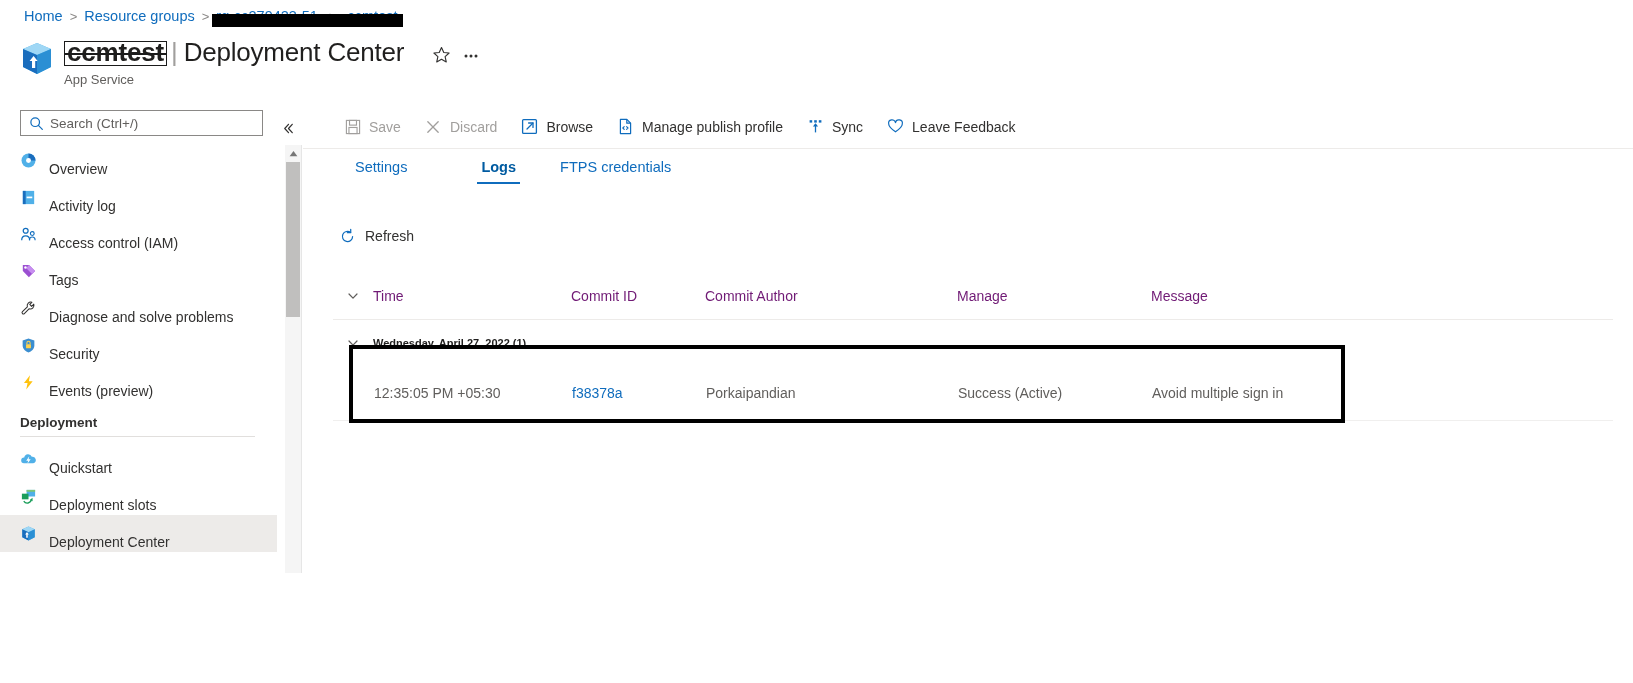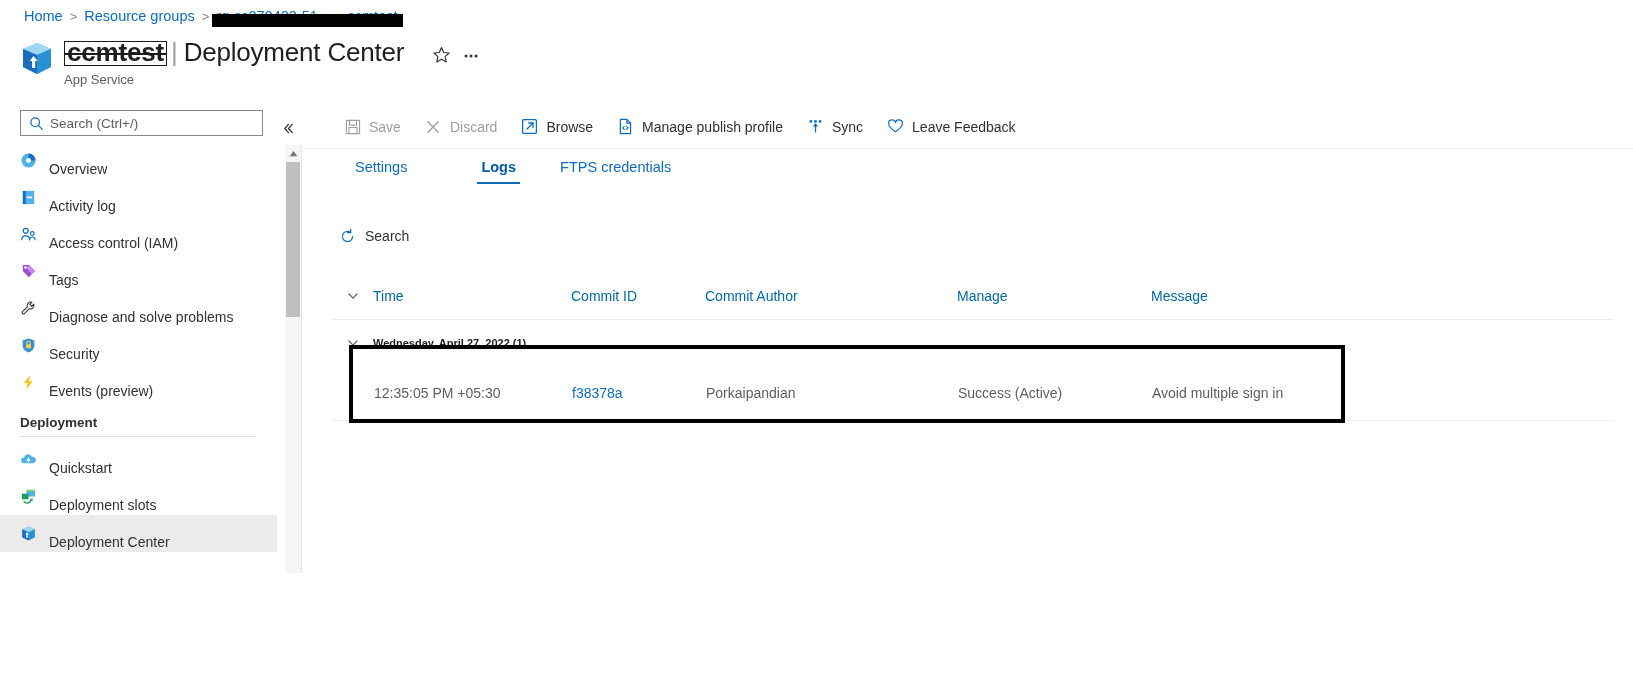--- a/index.html
+++ b/index.html
@@ -350,21 +350,21 @@
     margin-right: 20px;
     position: relative;
   }
   .tr {
     display: flex;
     align-items: center;
     height: 44px;
     border-bottom: 1px solid #edebe9;
     font-size: 14px;
   }
-  .tr.head { color: #0369a1; font-weight: 400; height: 46px; }
+  .tr.head { color: #701a75; font-weight: 400; height: 46px; }
   .chev-cell {
     width: 40px;
     flex: none;
     display: flex;
     align-items: center;
     justify-content: center;
     color: #605e5c;
     cursor: pointer;
   }
   .c-time   { width: 198px; flex: none; }
@@ -684,21 +684,21 @@
     </div>
 
     <div class="refresh-row">
       <div class="refresh-btn">
         <span class="cmd-ico">
           <svg width="17" height="17" viewBox="0 0 18 18">
             <path d="M14.4 9 a5.4 5.4 0 1 1 -2.1 -4.3" fill="none" stroke="#0f6cbd" stroke-width="1.3" stroke-linecap="round"></path>
             <polyline points="12.4,1.4 12.4,5 8.8,5" fill="none" stroke="#0f6cbd" stroke-width="1.3" stroke-linecap="round" stroke-linejoin="round"></polyline>
           </svg>
         </span>
-        <span>Search</span>
+        <span>Refresh</span>
       </div>
     </div>
 
     <div class="tbl">
 
       <div class="tr head">
         <div class="chev-cell">
           <svg width="14" height="14" viewBox="0 0 14 14">
             <polyline points="3,5 7,9.2 11,5" fill="none" stroke="#605e5c" stroke-width="1.2" stroke-linecap="round" stroke-linejoin="round"></polyline>
           </svg>

